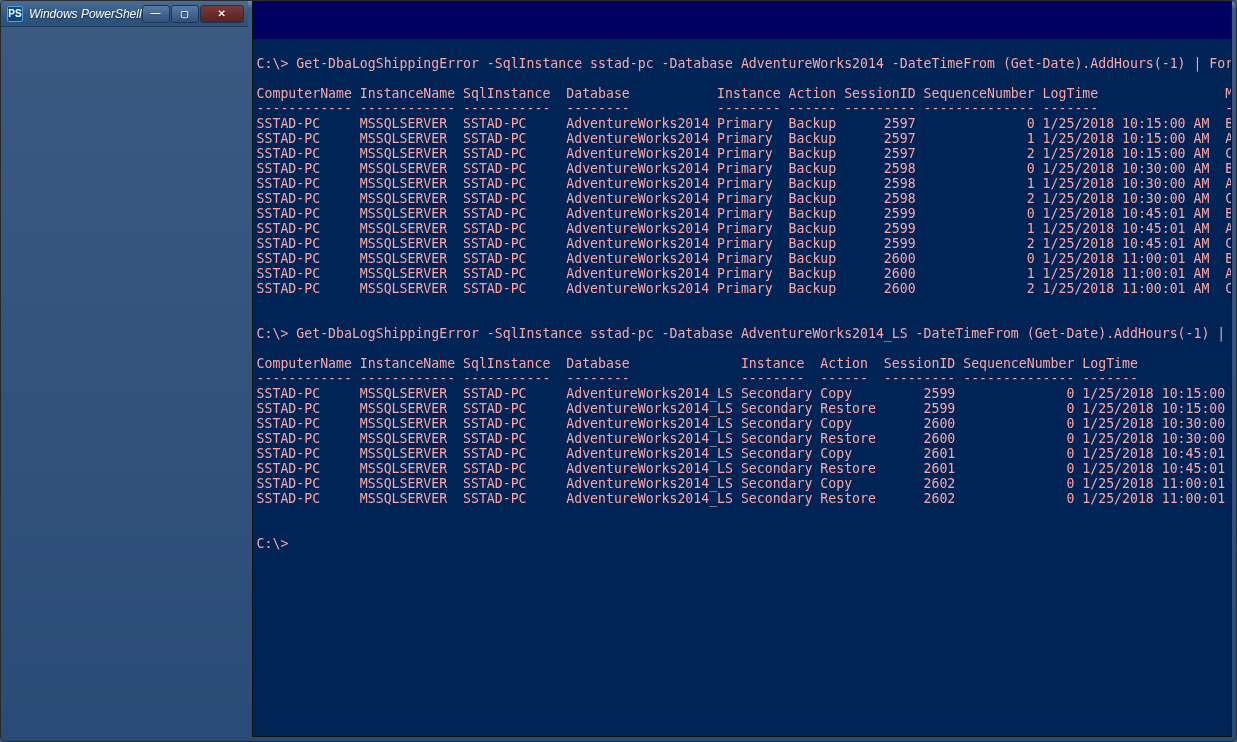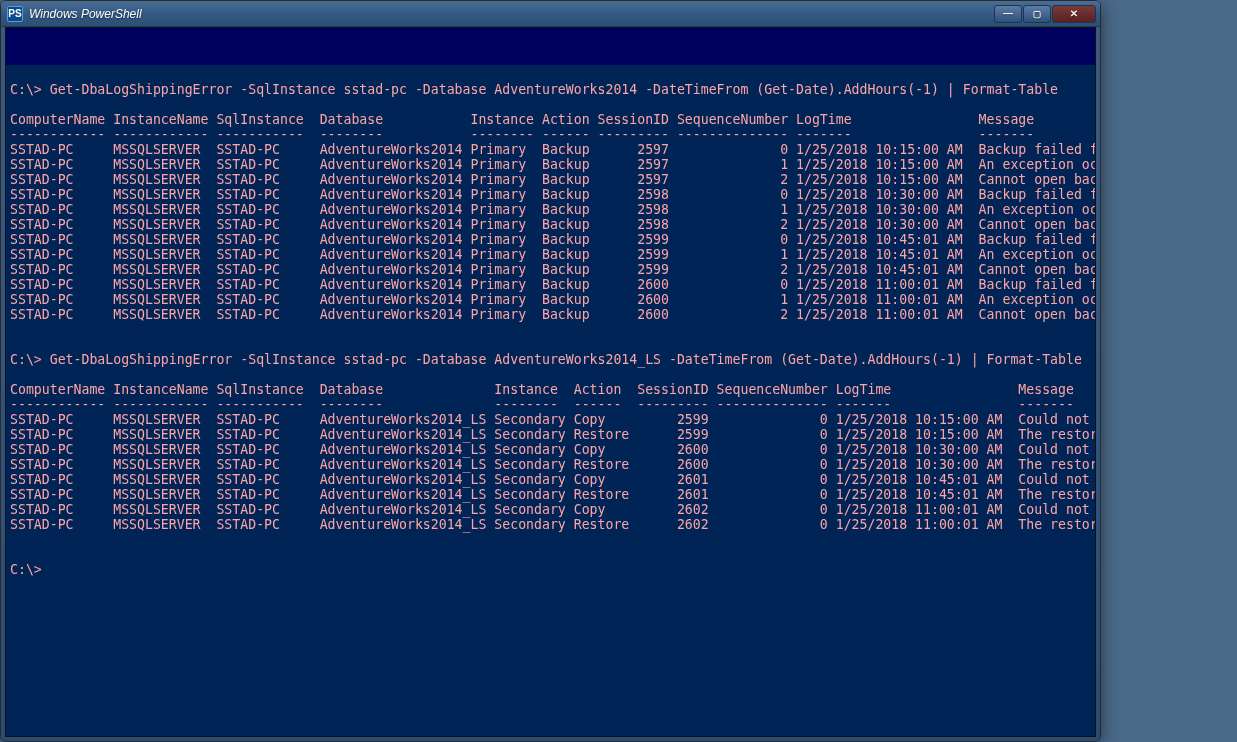--- a/index.html
+++ b/index.html
@@ -7,28 +7,28 @@
       background: #4a6a8a;
       font-family: "Segoe UI", Tahoma, sans-serif;
       width: 1237px;
       height: 742px;
       overflow: hidden;
       display: flex;
       align-items: flex-start;
       justify-content: flex-start;
     }
     .window {
-      width: 1101px;
+      width: 1237px;
       height: 742px;
       border: 1px solid #2a2a2a;
       border-radius: 6px;
       background: linear-gradient(to bottom, #6d8eb5 0%, #3a5a82 8px, #294c76 100%);
       box-shadow: 0 4px 18px rgba(0,0,0,0.5);
       display: flex;
-      flex-direction: column;
+      flex-direction: row;
       overflow: hidden;
     }
     .titlebar {
       height: 26px;
       display: flex;
       align-items: center;
       padding: 0 4px 0 6px;
       background: linear-gradient(to bottom, #4a6d94 0%, #335a85 50%, #2a4f78 100%);
       border-bottom: 1px solid #1e3a58;
     }

